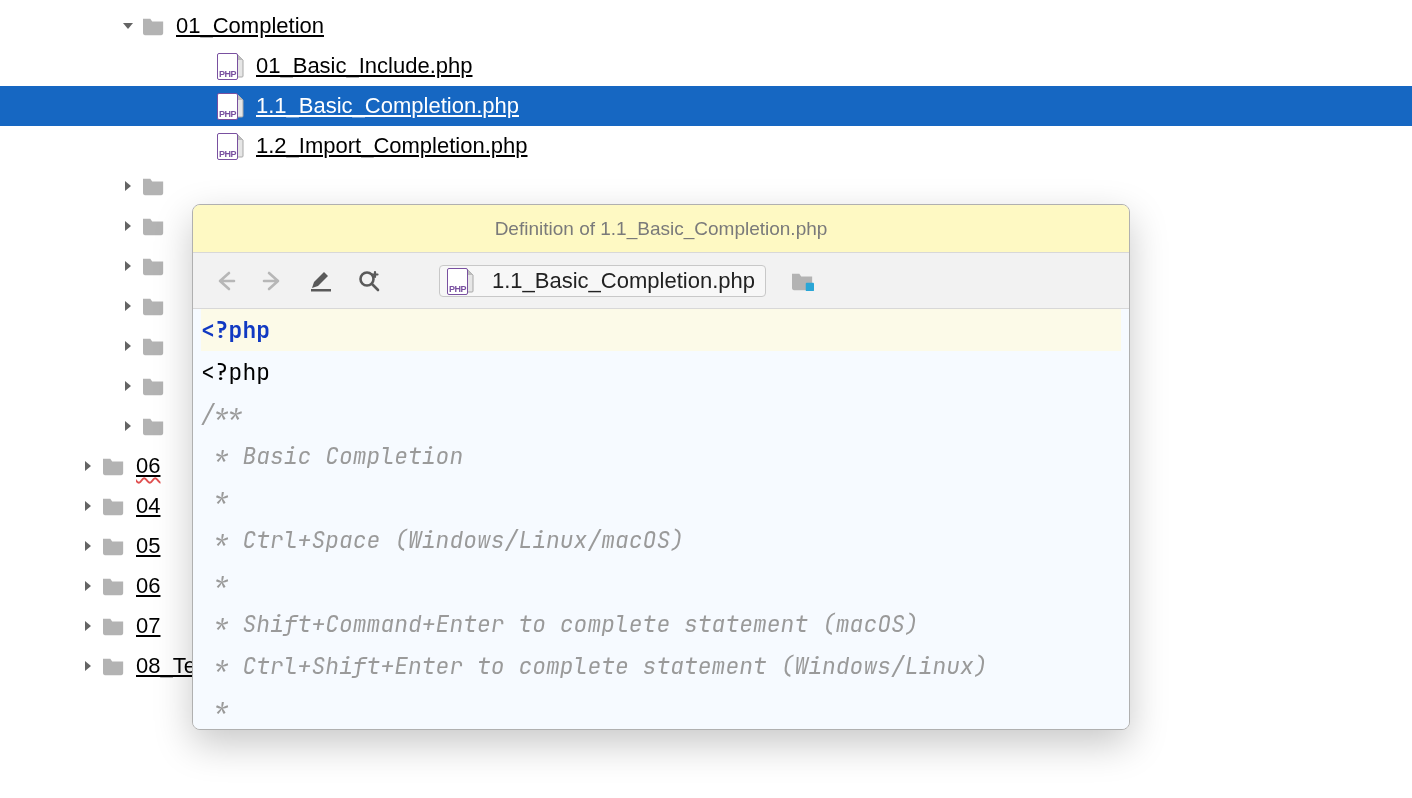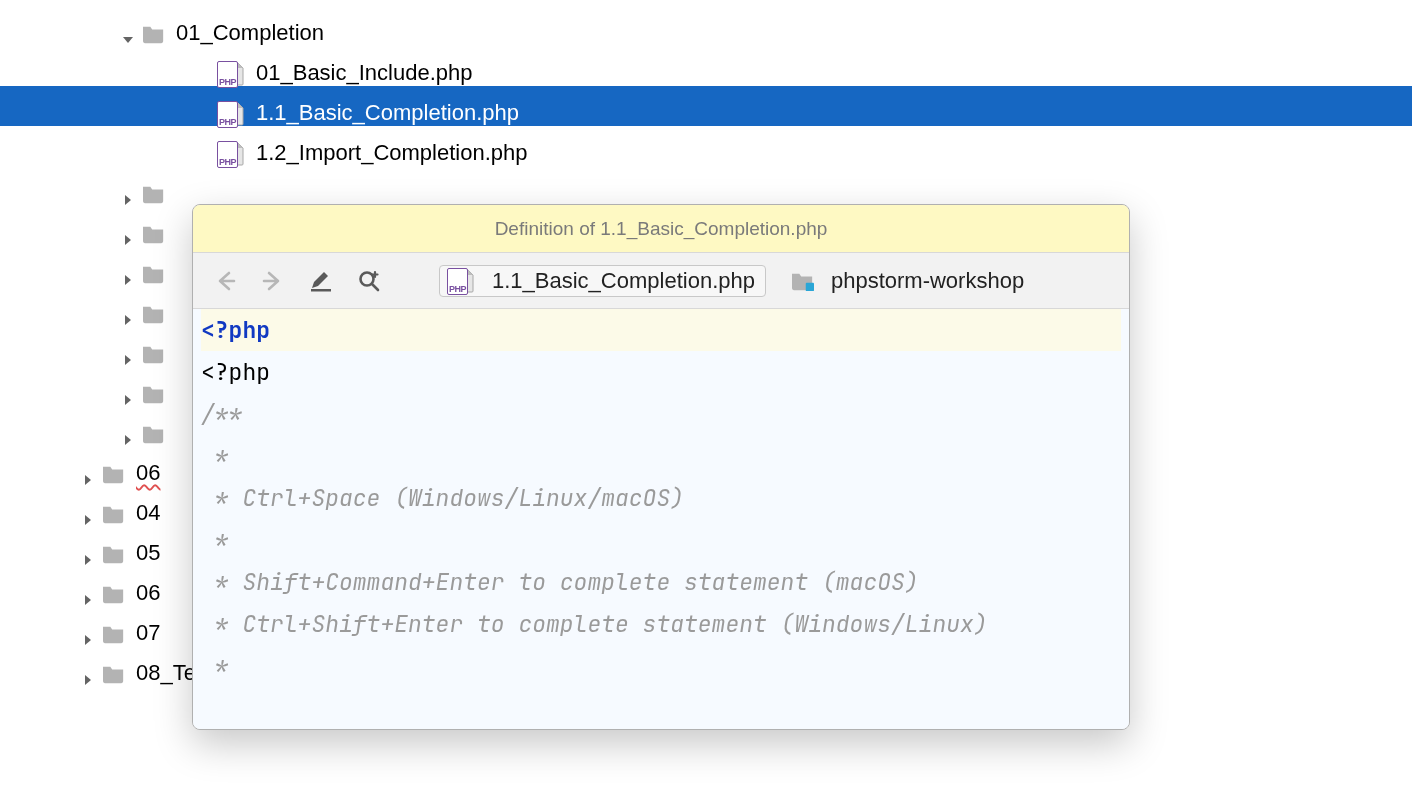--- a/index.html
+++ b/index.html
@@ -10,24 +10,25 @@
       width: 1412px;
       height: 798px;
       overflow: hidden;
       position: relative;
     }
 
     
     .tree { padding-top: 6px; }
     .tree-row {
       display: flex;
-      align-items: flex-end;
+      align-items: center;
       height: 40px;
       white-space: nowrap;
       cursor: default;
+      text-decoration: underline;
     }
     .tree-row.selected { background: #1667C2; color: #ffffff; }
     .chevron {
       width: 16px;
       display: inline-flex;
       justify-content: center;
       align-items: center;
       color: #646464;
       font-size: 16px;
       margin-right: 4px;
@@ -442,27 +443,27 @@
         <span class="php-badge">PHP</span>
       </span>
       <span class="breadcrumb-label">1.1_Basic_Completion.php</span>
     </span>
     <span class="breadcrumb">
       <span class="folder-icon">
         <svg viewBox="0 0 26 24">
             <use href="#ico-folder-module"></use>
           </svg>
       </span>
-      <span class="breadcrumb-label">phpstorm-workshop</span>
     </span>
   </div>
   <div class="code-area">
     <div class="code-row hl"><span class="tok-tag">&lt;?php</span></div>
     <div class="code-row"><span>&lt;?php</span></div>
     <div class="code-row"><span class="tok-comment">/**</span></div>
+    <div class="code-row"><span class="tok-comment"> * Basic Completion</span></div>
     <div class="code-row"><span class="tok-comment"> *</span></div>
     <div class="code-row"><span class="tok-comment"> * Ctrl+Space (Windows/Linux/macOS)</span></div>
     <div class="code-row"><span class="tok-comment"> *</span></div>
     <div class="code-row"><span class="tok-comment"> * Shift+Command+Enter to complete statement (macOS)</span></div>
     <div class="code-row"><span class="tok-comment"> * Ctrl+Shift+Enter to complete statement (Windows/Linux)</span></div>
     <div class="code-row"><span class="tok-comment"> *</span></div>
   </div>
 </div>
 
 </body></html>

